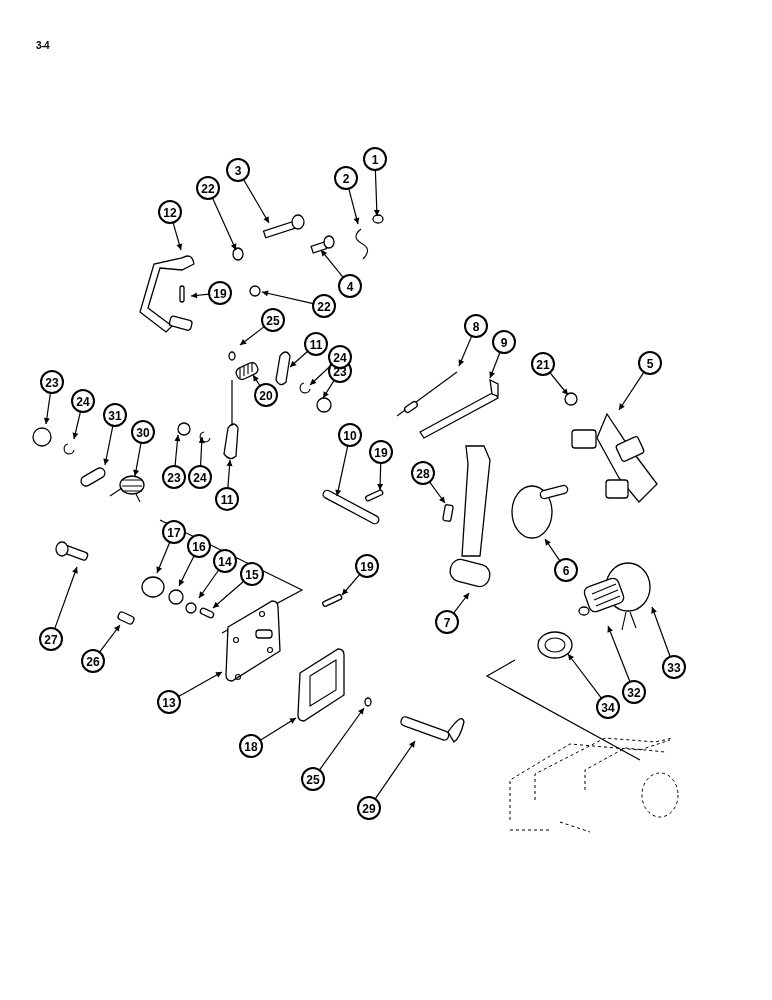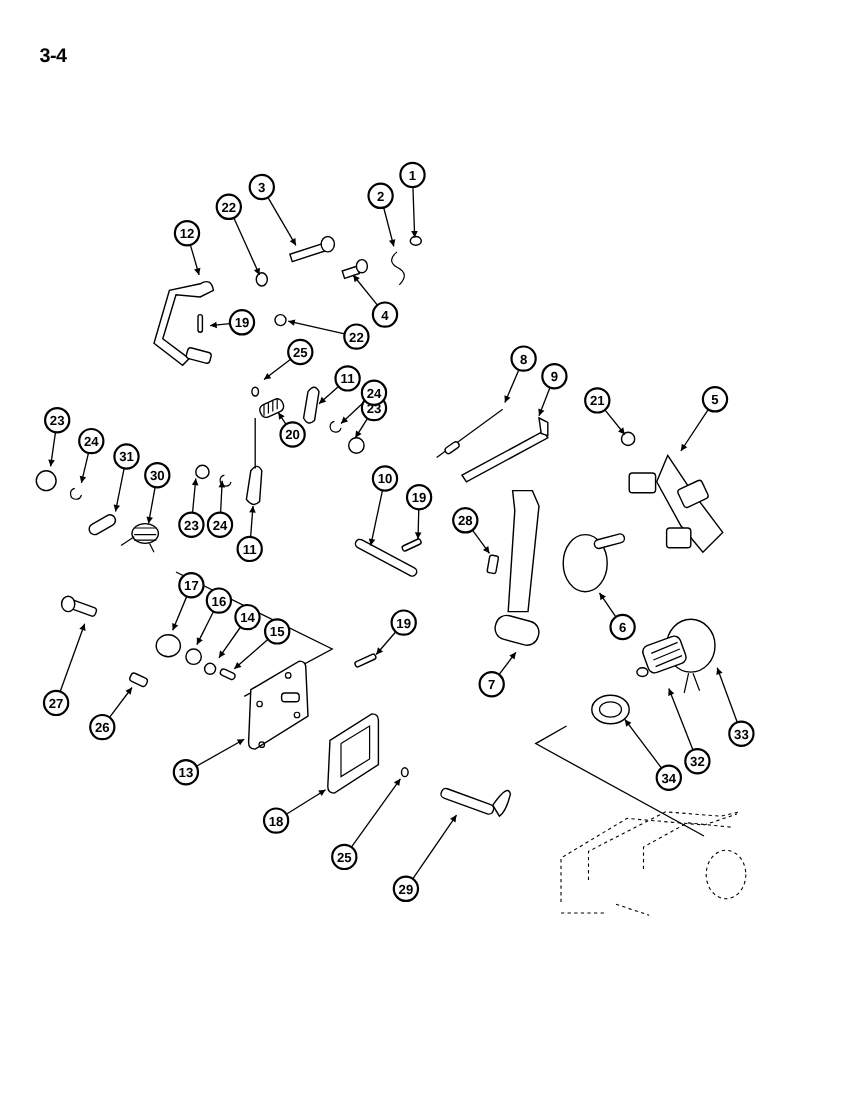--- a/index.html
+++ b/index.html
@@ -1,17 +1,17 @@
 <!DOCTYPE html>
 <html><head>
 <meta charset="utf-8">
 <style>
   html,body{margin:0;padding:0;background:#fff;}
   body{width:772px;height:1000px;position:relative;overflow:hidden;font-family:"Liberation Sans",sans-serif;}
-  .page-num{position:absolute;left:36px;top:40px;font-size:18px;font-weight:bold;color:#000;letter-spacing:-0.5px;}
+  .page-num{position:absolute;left:36px;top:40px;font-size:10px;font-weight:bold;color:#000;letter-spacing:-0.5px;}
   svg#diagram{position:absolute;left:0;top:0;}
   .callout circle{fill:#fff;stroke:#000;stroke-width:2;}
   .callout text{font-family:"Liberation Sans",sans-serif;font-weight:bold;font-size:12px;text-anchor:middle;dominant-baseline:central;fill:#000;}
   .part{fill:#fff;stroke:#000;stroke-width:1.3;}
   .part-thin{fill:none;stroke:#000;stroke-width:1.1;}
   .leader{stroke:#000;stroke-width:1.2;fill:none;}
   .dash{stroke:#000;stroke-width:1;fill:none;stroke-dasharray:3,3;}
 </style>
 </head>
 <body>

